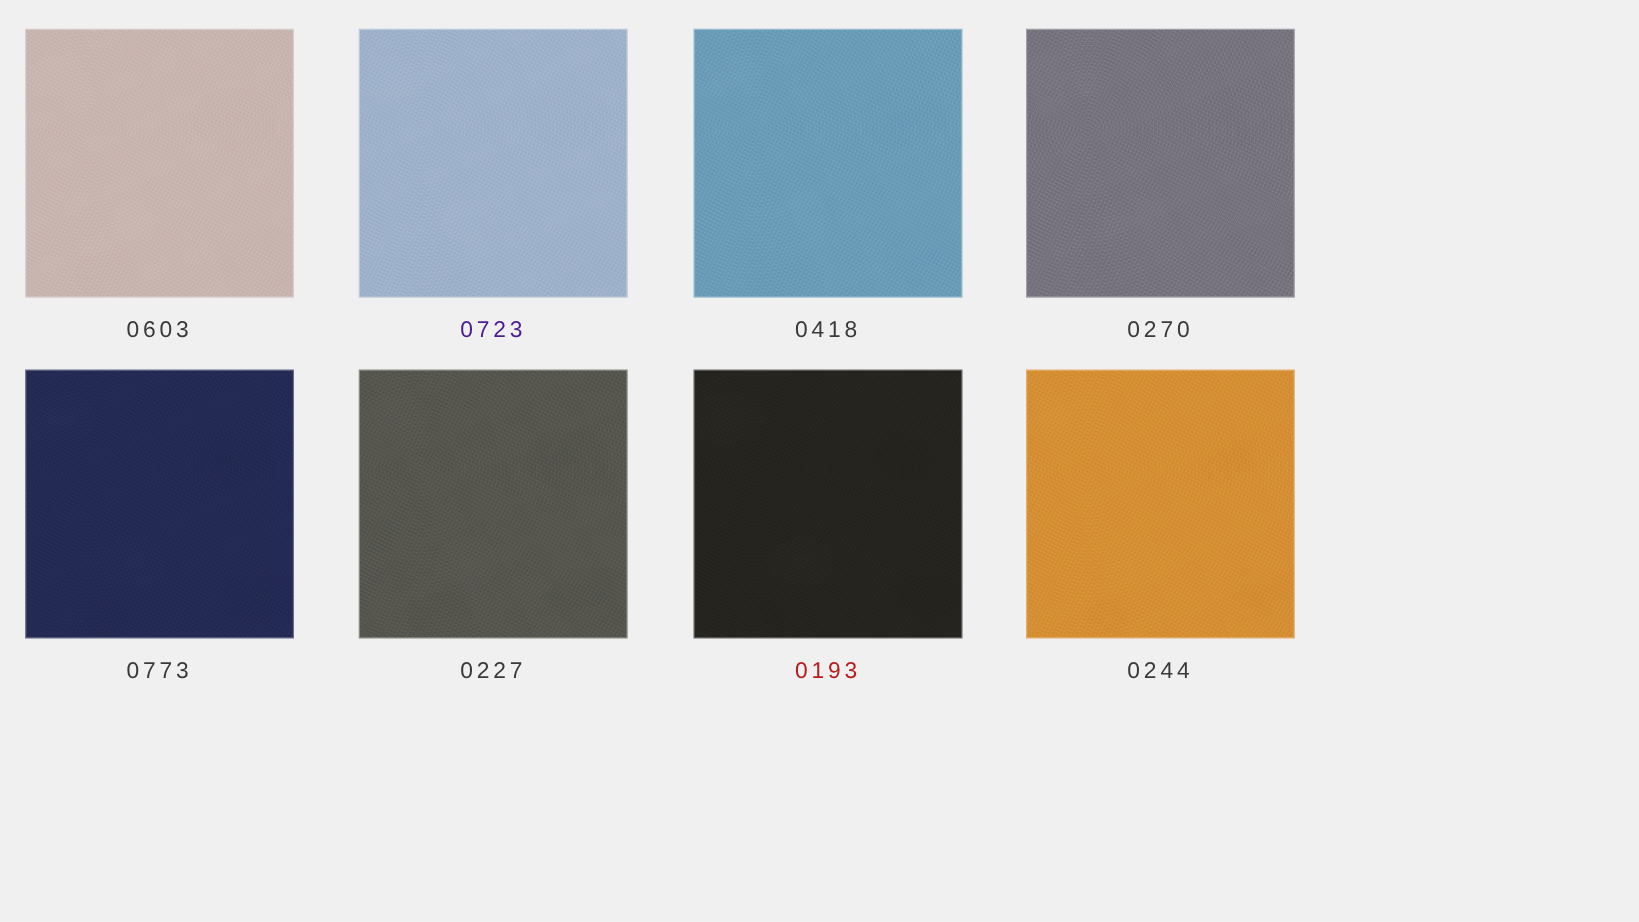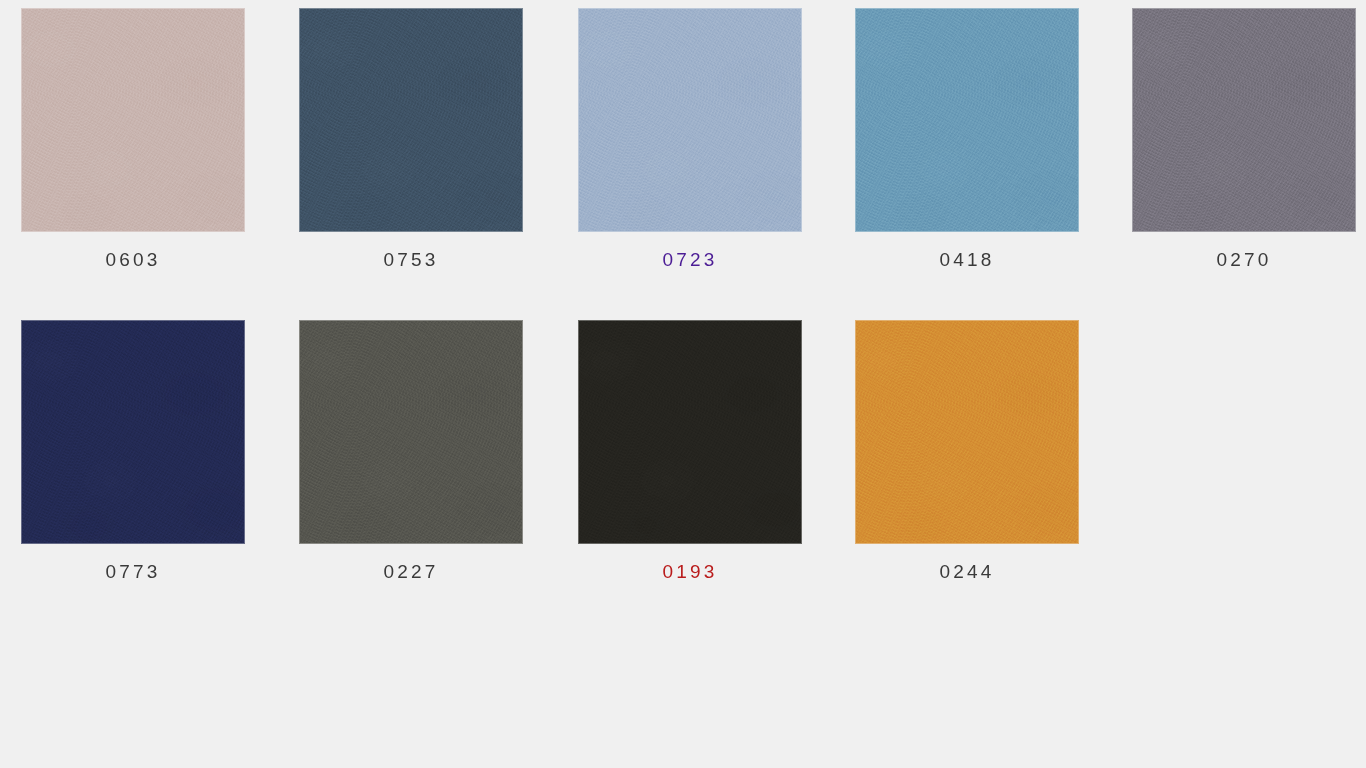--- a/index.html
+++ b/index.html
@@ -23,22 +23,22 @@
     background: #f0f0f0;
   }
 
   .swatch-row {
     position: absolute;
     left: 0;
     width: 1366px;
     display: flex;
   }
 
-  #row-1 { top: 8px; align-items: flex-end; }
-  #row-2 { top: 320px; }
+  #row-1 { top: 24px; align-items: flex-end; }
+  #row-2 { top: 308px; }
 
   .swatch-cell {
     position: relative;
     width: 224px;
     flex: 0 0 224px;
     display: flex;
     flex-direction: column;
     align-items: center;
   }
 
@@ -127,24 +127,20 @@
 
 <div id="swatch-grid">
 
   <div class="swatch-row" id="row-1">
 
     <div class="swatch-cell">
       <div class="swatch-chip" style="background-color: rgb(201, 181, 176);"></div>
       <div class="swatch-label" style="color: rgb(58, 58, 58);">0603</div>
     </div>
 
-    <div class="swatch-cell">
-      <div class="swatch-chip" style="background-color: rgb(63, 83, 102);"></div>
-      <div class="swatch-label" style="color: rgb(58, 58, 58);">0753</div>
-    </div>
 
     <div class="swatch-cell">
       <div class="swatch-chip" style="background-color: rgb(159, 178, 203);"></div>
       <div class="swatch-label" style="color: #4c1d95;">0723</div>
     </div>
 
     <div class="swatch-cell">
       <div class="swatch-chip" style="background-color: rgb(107, 156, 184);"></div>
       <div class="swatch-label" style="color: rgb(58, 58, 58);">0418</div>
     </div>

